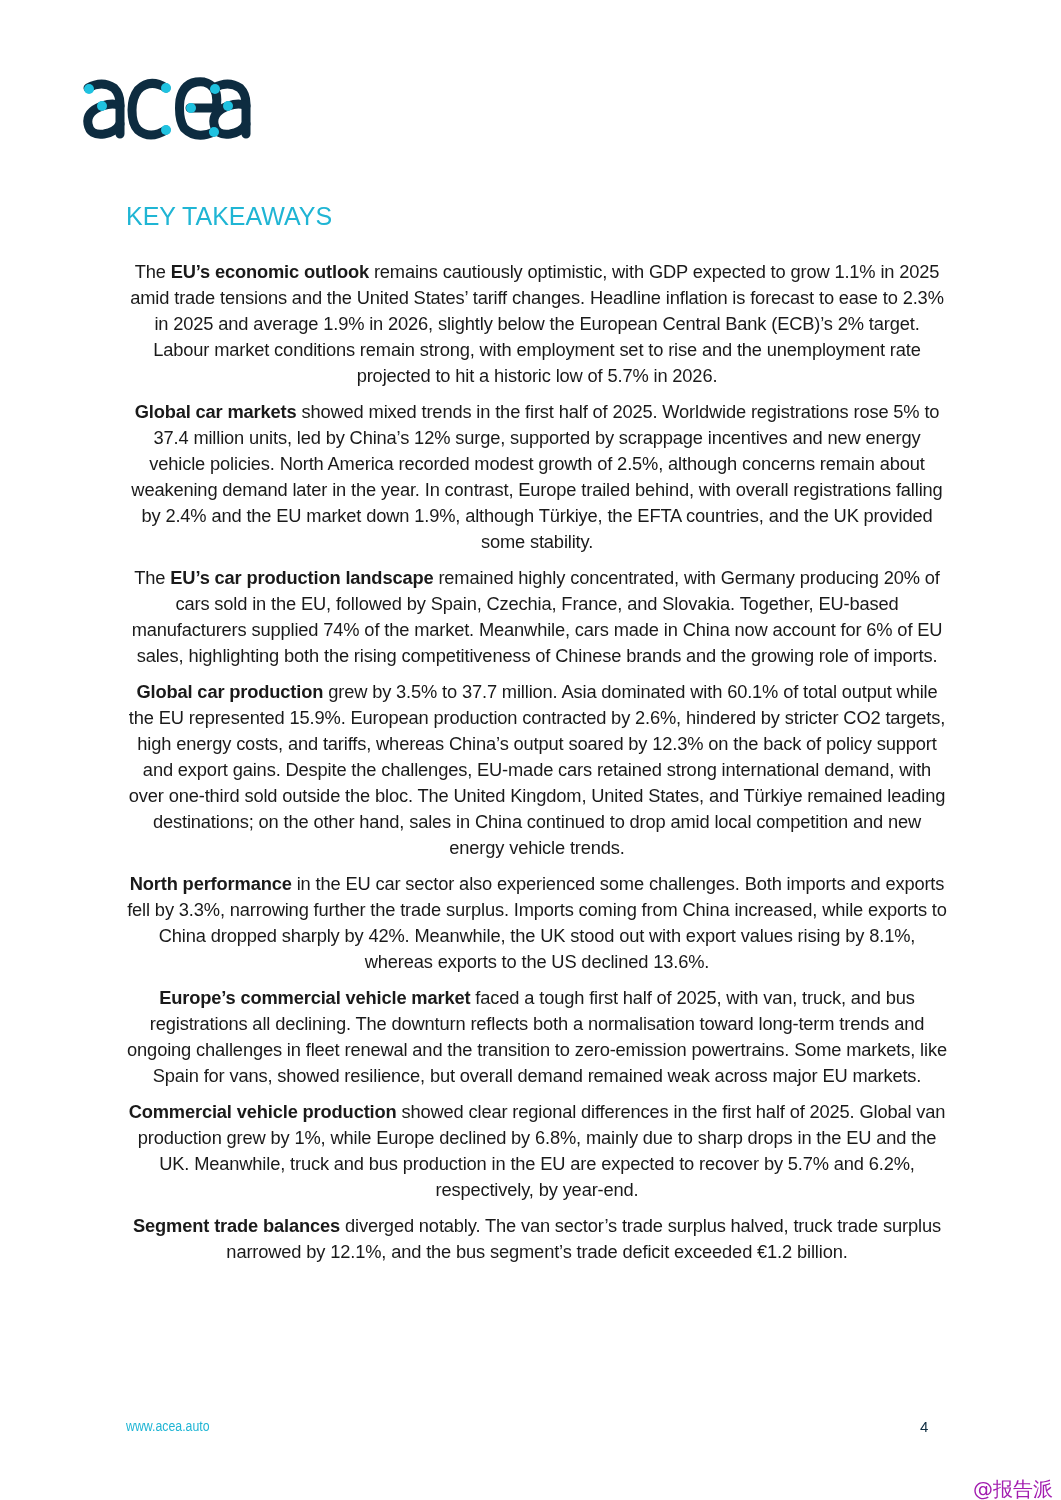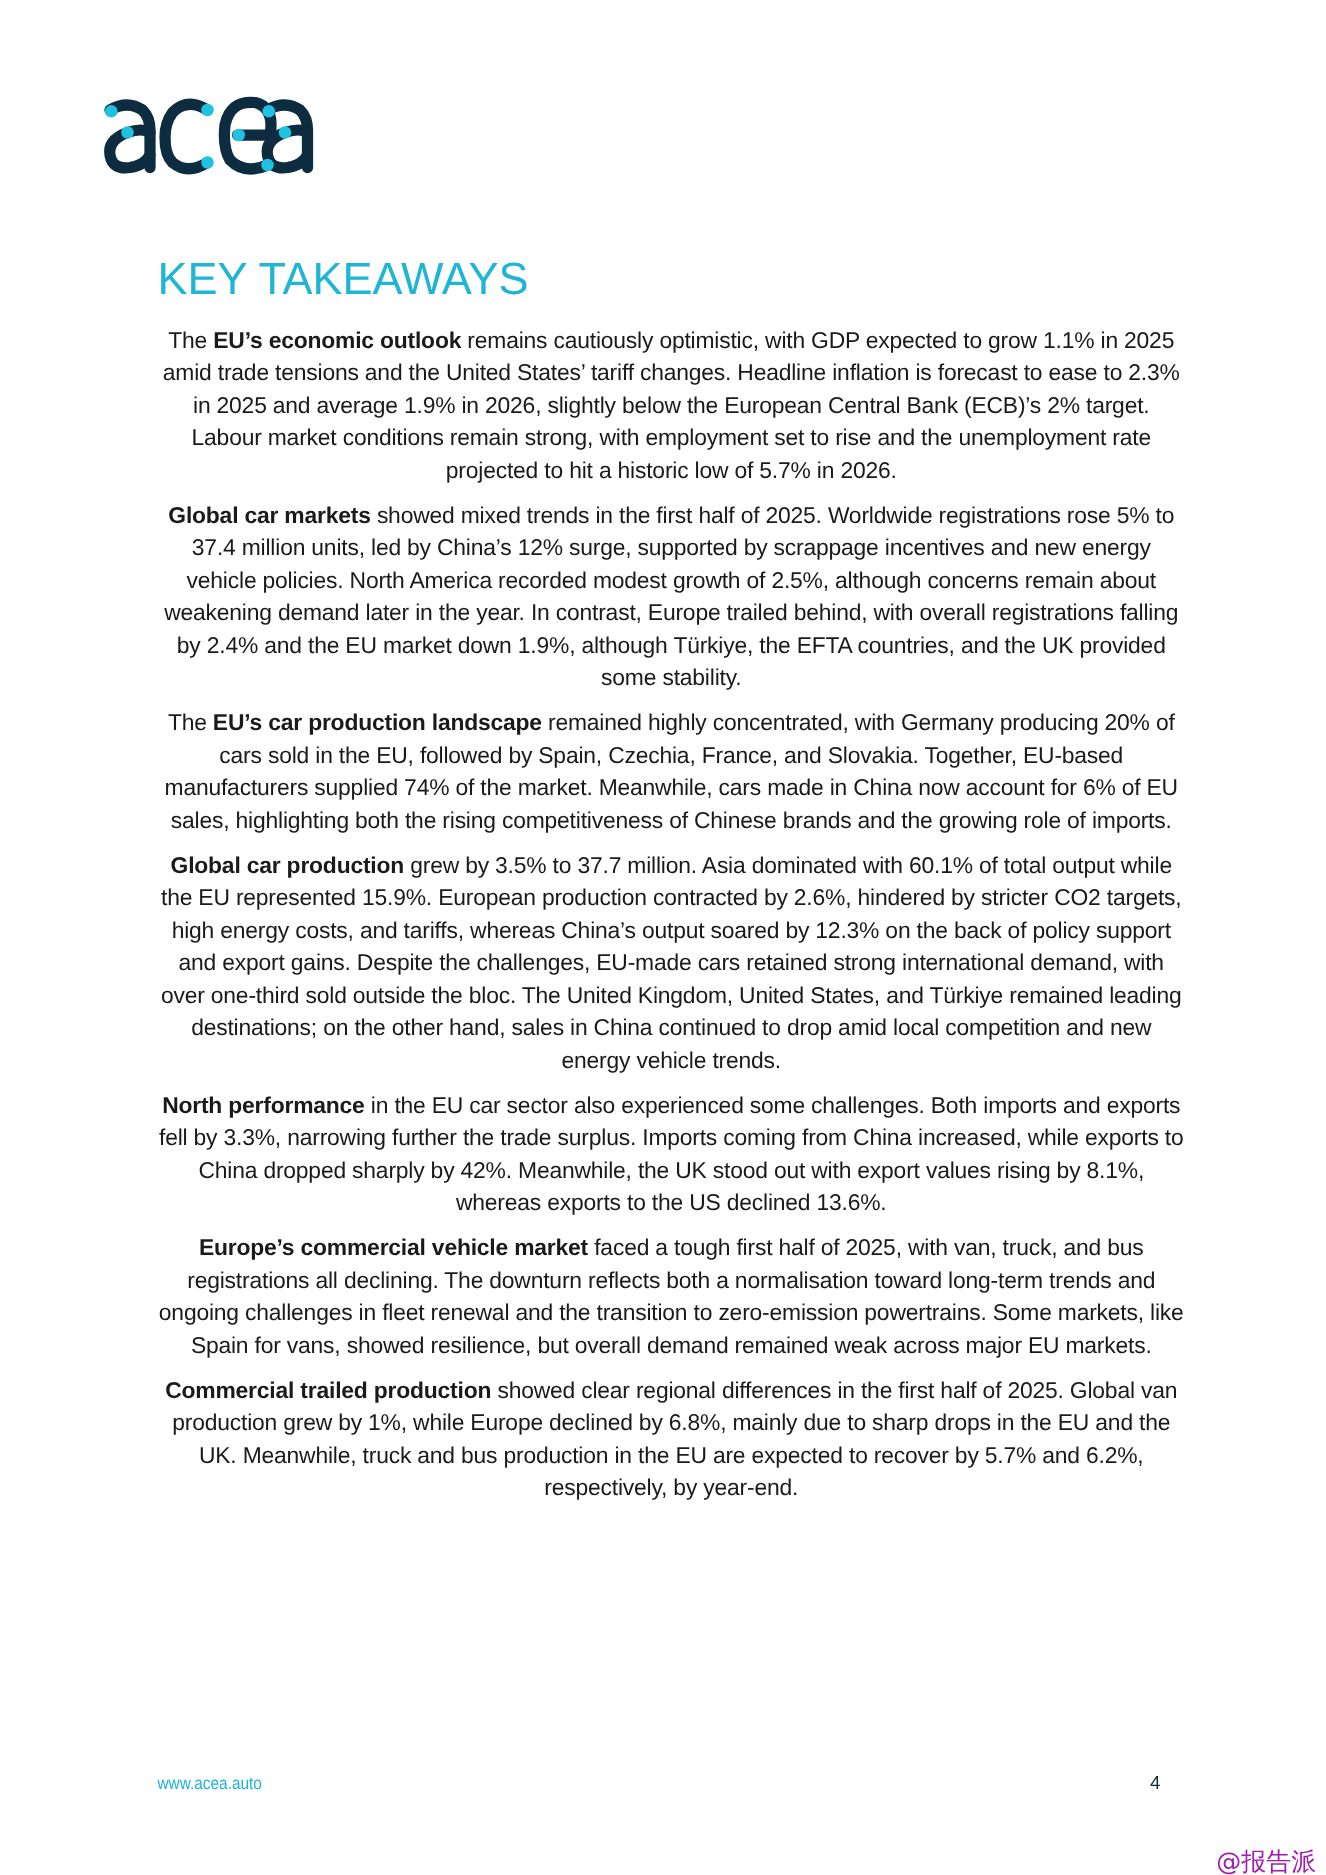--- a/index.html
+++ b/index.html
@@ -4,21 +4,21 @@
   <style>
     html, body { margin: 0; padding: 0; background: #ffffff; }
     body {
       width: 1061px; height: 1500px; position: relative; overflow: hidden;
       font-family: "Liberation Sans", sans-serif; color: #1a1a1a;
     }
     .logo { position: absolute; left: 80px; top: 74px; width: 180px; height: 68px; }
     .title {
       position: absolute; left: 126px; top: 202px; margin: 0;
       font-family: "Liberation Sans", sans-serif; font-weight: normal;
-      font-size: 36px; color: #1fb5d4; letter-spacing: 0px;
+      font-size: 25px; color: #1fb5d4; letter-spacing: 0px;
     }
     .content {
       position: absolute; left: 127px; top: 259px; width: 820px; text-align: center;
     }
     .para {
       margin: 0 0 10px 0;
       font-size: 18.3px; line-height: 26px; color: #1a1a1a;
       letter-spacing: -0.15px;
     }
     .para b { font-weight: bold; }
@@ -69,18 +69,19 @@
 
 <h1 class="title">KEY TAKEAWAYS</h1>
 
 <div class="content">
   <p class="para"><span>The </span><b>EU’s economic outlook</b><span> remains cautiously optimistic, with GDP expected to grow 1.1% in 2025 amid trade tensions and the United States’ tariff changes. Headline inflation is forecast to ease to 2.3% in 2025 and average 1.9% in 2026, slightly below the European Central Bank (ECB)’s 2% target. Labour market conditions remain strong, with employment set to rise and the unemployment rate projected to hit a historic low of 5.7% in 2026.</span></p>
   <p class="para"><span></span><b>Global car markets</b><span> showed mixed trends in the first half of 2025. Worldwide registrations rose 5% to 37.4 million units, led by China’s 12% surge, supported by scrappage incentives and new energy vehicle policies. North America recorded modest growth of 2.5%, although concerns remain about weakening demand later in the year. In contrast, Europe trailed behind, with overall registrations falling by 2.4% and the EU market down 1.9%, although Türkiye, the EFTA countries, and the UK provided some stability.</span></p>
   <p class="para"><span>The </span><b>EU’s car production landscape</b><span> remained highly concentrated, with Germany producing 20% of cars sold in the EU, followed by Spain, Czechia, France, and Slovakia. Together, EU-based manufacturers supplied 74% of the market. Meanwhile, cars made in China now account for 6% of EU sales, highlighting both the rising competitiveness of Chinese brands and the growing role of imports.</span></p>
   <p class="para"><span></span><b>Global car production</b><span> grew by 3.5% to 37.7 million. Asia dominated with 60.1% of total output while the EU represented 15.9%. European production contracted by 2.6%, hindered by stricter CO2 targets, high energy costs, and tariffs, whereas China’s output soared by 12.3% on the back of policy support and export gains. Despite the challenges, EU-made cars retained strong international demand, with over one-third sold outside the bloc. The United Kingdom, United States, and Türkiye remained leading destinations; on the other hand, sales in China continued to drop amid local competition and new energy vehicle trends.</span></p>
   <p class="para"><span></span><b>North performance</b><span> in the EU car sector also experienced some challenges. Both imports and exports fell by 3.3%, narrowing further the trade surplus. Imports coming from China increased, while exports to China dropped sharply by 42%. Meanwhile, the UK stood out with export values rising by 8.1%, whereas exports to the US declined 13.6%.</span></p>
   <p class="para"><span></span><b>Europe’s commercial vehicle market</b><span> faced a tough first half of 2025, with van, truck, and bus registrations all declining. The downturn reflects both a normalisation toward long-term trends and ongoing challenges in fleet renewal and the transition to zero-emission powertrains. Some markets, like Spain for vans, showed resilience, but overall demand remained weak across major EU markets.</span></p>
-  <p class="para"><span></span><b>Commercial trailed production</b><span> showed clear regional differences in the first half of 2025. Global van production grew by 1%, while Europe declined by 6.8%, mainly due to sharp drops in the EU and the UK. Meanwhile, truck and bus production in the EU are expected to recover by 5.7% and 6.2%, respectively, by year-end.</span></p>
+  <p class="para"><span></span><b>Commercial vehicle production</b><span> showed clear regional differences in the first half of 2025. Global van production grew by 1%, while Europe declined by 6.8%, mainly due to sharp drops in the EU and the UK. Meanwhile, truck and bus production in the EU are expected to recover by 5.7% and 6.2%, respectively, by year-end.</span></p>
+  <p class="para"><span></span><b>Segment trade balances</b><span> diverged notably. The van sector’s trade surplus halved, truck trade surplus narrowed by 12.1%, and the bus segment’s trade deficit exceeded €1.2 billion.</span></p>
 </div>
 
 <a class="footer-link">www.acea.auto</a>
 <div class="page-num">4</div>
 <div class="watermark">@报告派</div>
 
 </body></html>

